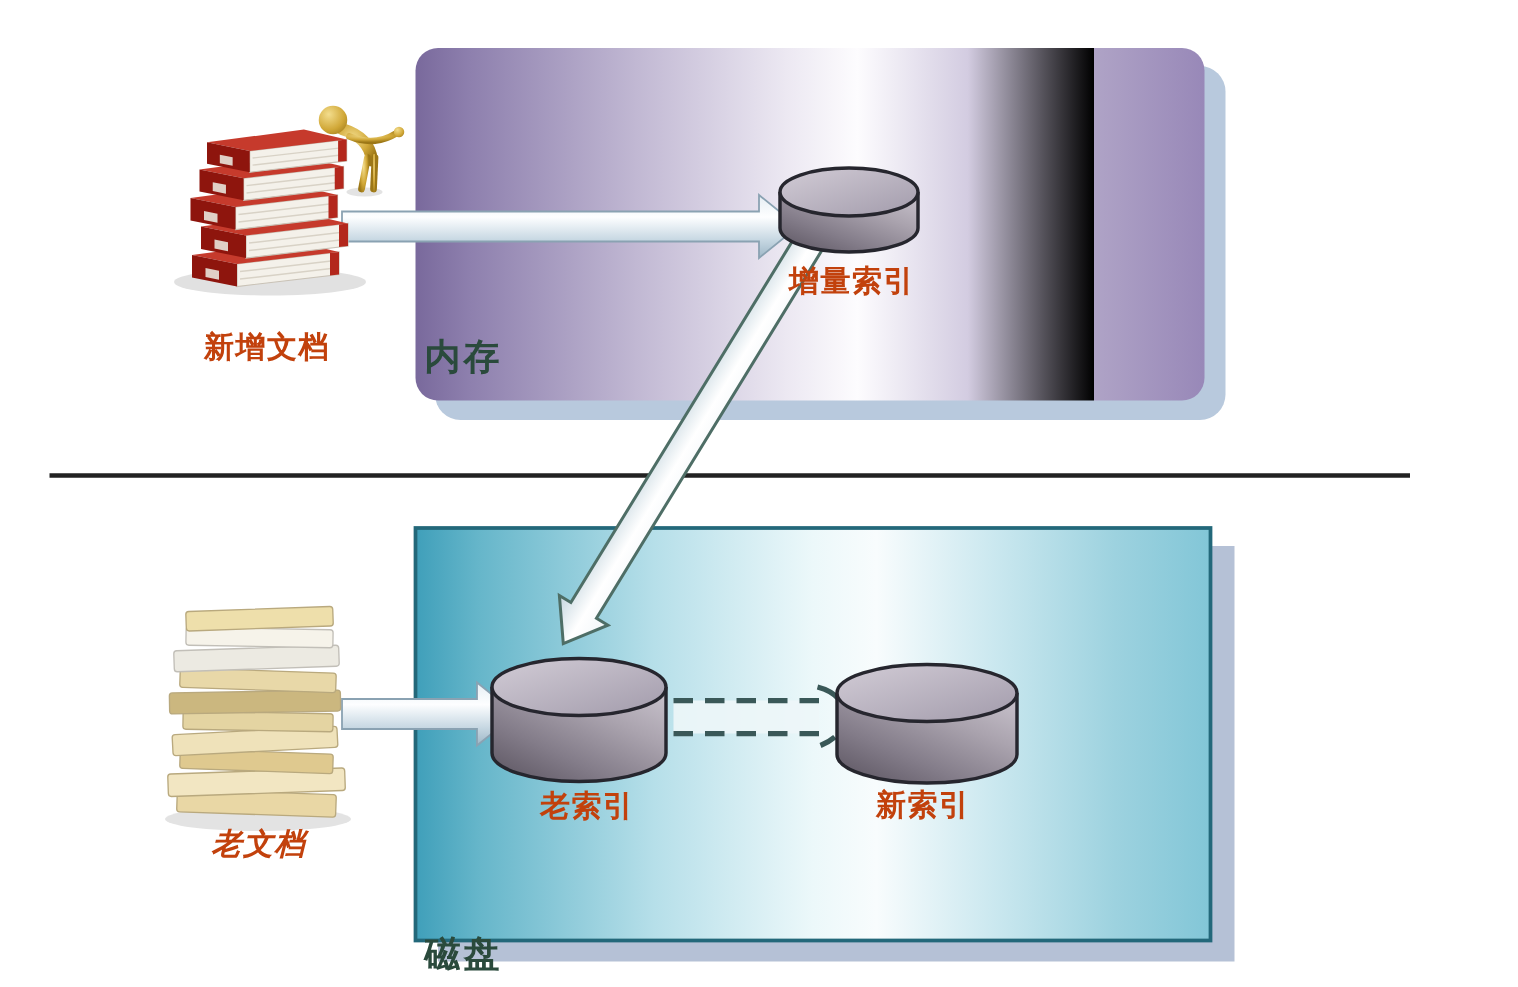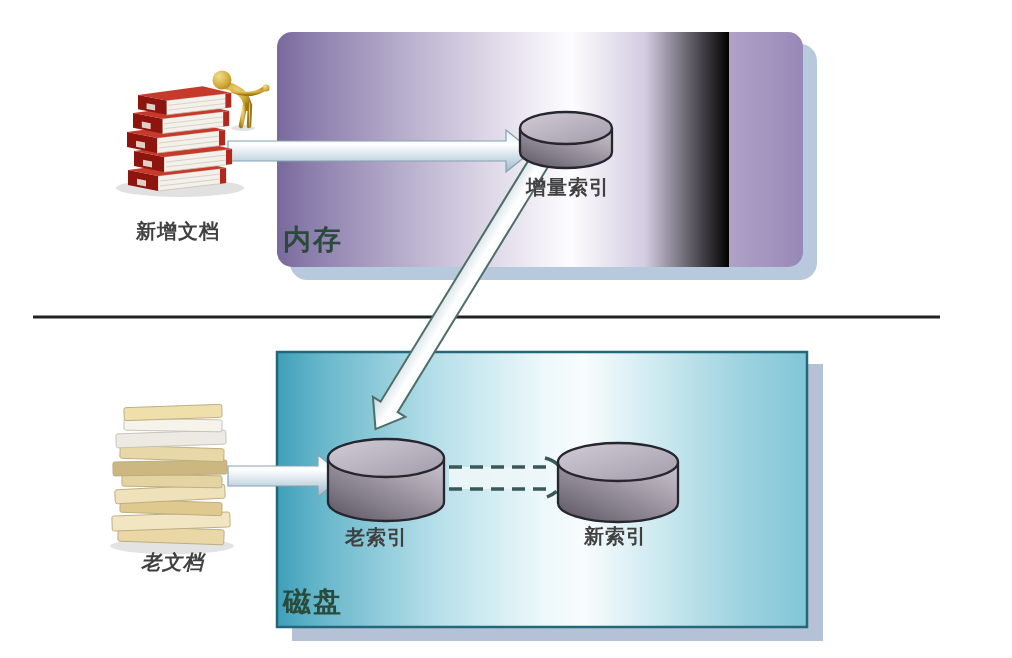--- a/index.html
+++ b/index.html
@@ -2,25 +2,25 @@
 <html><head>
 <meta charset="utf-8">
 <style>
   html,body{margin:0;padding:0;background:#ffffff;}
   #stage{
     position:relative;width:1012px;height:658px;background:#ffffff;overflow:hidden;
     font-family:"DejaVu Sans","Liberation Sans",sans-serif;
   }
   #art{position:absolute;left:0;top:0;width:1012px;height:658px;}
   .lbl{
-    position:absolute;font-weight:bold;color:#404040;font-size:20px;
+    position:absolute;font-weight:bold;color:#c2410c;font-size:20px;
     letter-spacing:1px;white-space:nowrap;line-height:1;
   }
   .region-lbl{
-    position:absolute;font-weight:bold;color:#2a4a3c;font-size:28px;
+    position:absolute;font-weight:bold;color:#2a4a3c;font-size:24px;
     letter-spacing:2px;white-space:nowrap;line-height:1;
   }
 </style>
 </head>
 <body>
 
 <div id="stage">
 
 <svg id="art" viewBox="0 0 1012 658" xmlns="http://www.w3.org/2000/svg">
   <defs>
@@ -166,19 +166,19 @@
 </svg>
 
 <div class="lbl" style="left:136px;top:221px;">新增文档</div>
 
 <div class="region-lbl" style="left:283px;top:226px;">内存</div>
 
 <div class="lbl" style="left:526px;top:177px;">增量索引</div>
 
 <div class="lbl" style="left:141px;top:552px;font-style:italic;">老文档</div>
 
-<div class="region-lbl" style="left:283px;top:588px;">磁盘</div>
+<div class="region-lbl" style="left:283px;top:624px;">磁盘</div>
 
-<div class="lbl" style="left:345px;top:527px;">老索引</div>
+<div class="lbl" style="left:360px;top:527px;">老索引</div>
 
 <div class="lbl" style="left:584px;top:526px;text-align:right;">新索引</div>
 
 </div>
 
 </body></html>

